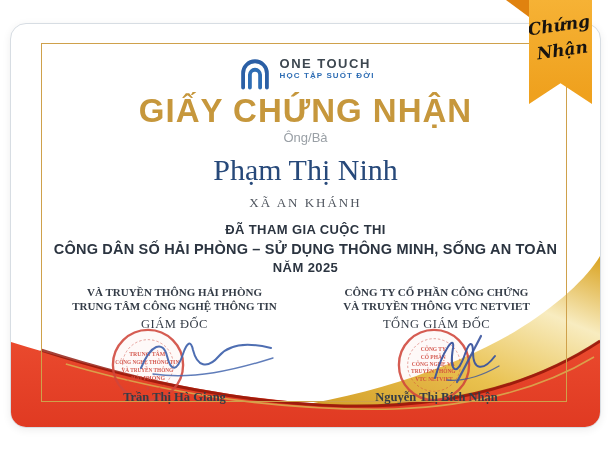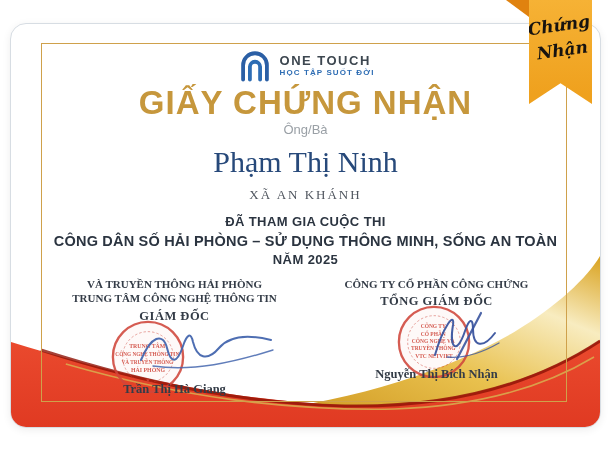--- a/index.html
+++ b/index.html
@@ -11,21 +11,21 @@
     position:absolute;left:10px;top:23px;width:589px;height:403px;
     background:#ffffff;border:1px solid #d7dde3;border-radius:16px;
     box-shadow:0 2px 8px rgba(0,0,0,.07);overflow:hidden;
   }
   .inner-frame{
     position:absolute;left:30px;top:19px;right:33px;bottom:25px;
     border:1px solid #cfa14b;z-index:3;pointer-events:none;
   }
   .waves{position:absolute;left:0;bottom:0;width:100%;height:185px;z-index:1;}
   .content{position:absolute;inset:0;text-align:center;z-index:4;}
-  .logo-row{margin-top:25px;display:flex;justify-content:center;align-items:center;gap:7px;height:34px;}
+  .logo-row{margin-top:33px;display:flex;justify-content:center;gap:7px;height:34px;}
   .logo-text{text-align:left;}
   .logo-brand{font-size:13px;font-weight:bold;color:#3d4750;letter-spacing:1.5px;line-height:1.1;}
   .logo-tagline{font-size:8px;color:#2e6db4;letter-spacing:1.1px;line-height:1.2;font-weight:bold;}
   .cert-title{
     margin-top:3px;font-size:33px;font-weight:800;color:#c6973c;
     letter-spacing:1px;line-height:1.05;
   }
   .salutation{margin-top:1px;font-size:13px;color:#9aa0a6;}
   .recipient{
     margin-top:8px;font-size:30px;color:#27497a;
@@ -34,21 +34,21 @@
   .unit{
     margin-top:8px;font-size:13px;color:#50565f;letter-spacing:2px;
     font-family:"Liberation Serif","DejaVu Serif",serif;
   }
   .participation{margin-top:11px;font-size:13px;font-weight:bold;color:#2b3440;letter-spacing:.4px;}
   .contest{margin-top:4px;font-size:14.5px;font-weight:bold;color:#2b3440;letter-spacing:.2px;}
   .year{margin-top:3px;font-size:13px;font-weight:bold;color:#2b3440;letter-spacing:.4px;}
   .sign-row{margin-top:10px;display:flex;justify-content:center;}
   .sign-col{width:262px;text-align:center;font-family:"Liberation Serif","DejaVu Serif",serif;}
   .org-line{font-size:11px;font-weight:bold;color:#343c47;line-height:1.35;}
-  .role{margin-top:3px;font-size:12.5px;font-weight:bold;color:#343c47;letter-spacing:.5px;}
+  .role{margin-top:3px;font-size:12.5px;font-weight:normal;color:#343c47;letter-spacing:.5px;}
   .sign-zone{position:relative;height:60px;}
   .stamp{position:absolute;top:-6px;opacity:.88;}
   .stamp-left{left:50%;margin-left:-66px;}
   .stamp-right{left:50%;margin-left:-42px;}
   .signature{position:absolute;top:-4px;}
   .sig-left{left:50%;margin-left:-40px;}
   .sig-right{left:50%;margin-left:-30px;}
   .sig-name{font-size:12.5px;font-weight:bold;color:#343c47;margin-top:-2px;position:relative;z-index:5;}
   .ribbon{
     position:absolute;left:529px;top:0;width:63px;height:104px;z-index:6;
@@ -142,20 +142,21 @@
           <svg class="signature sig-left" width="145" height="58" viewBox="0 0 145 58">
             <path d="M6,40 C16,16 28,12 32,28 C36,44 42,44 48,26 C52,14 56,12 58,22 C62,38 72,42 84,28 C94,16 112,14 136,20" fill="none" stroke="#4466ae" stroke-width="2" stroke-linecap="round" opacity="0.95"></path>
             <path d="M18,46 C58,52 100,42 138,30" fill="none" stroke="#4466ae" stroke-width="1.4" stroke-linecap="round" opacity="0.85"></path>
           </svg>
         </div>
         <div class="sig-name">Trần Thị Hà Giang</div>
       </div>
 
       <div class="sign-col">
         <div class="org-line">CÔNG TY  CỔ PHẦN CÔNG CHỨNG</div>
+        <div class="org-line">VÀ TRUYỀN THÔNG VTC NETVIET</div>
         <div class="role">TỔNG GIÁM ĐỐC</div>
         <div class="sign-zone">
           <svg class="stamp stamp-right" width="78" height="78" viewBox="0 0 80 80">
             <circle cx="40" cy="40" r="36" fill="rgba(214,69,59,0.04)" stroke="#d0463b" stroke-width="2.4"></circle>
             <circle cx="40" cy="40" r="27" fill="none" stroke="#d0463b" stroke-width="0.8" stroke-dasharray="2.5,2" opacity="0.7"></circle>
             <text x="40" y="26" text-anchor="middle" font-size="5.6" font-weight="bold" fill="#d0463b" font-family="Liberation Serif,serif">
               <tspan x="40" dy="0">CÔNG TY</tspan>
               <tspan x="40" dy="7.5">CỔ PHẦN</tspan>
               <tspan x="40" dy="7.5">CÔNG NGHỆ VÀ</tspan>
               <tspan x="40" dy="7.5">TRUYỀN THÔNG</tspan>

